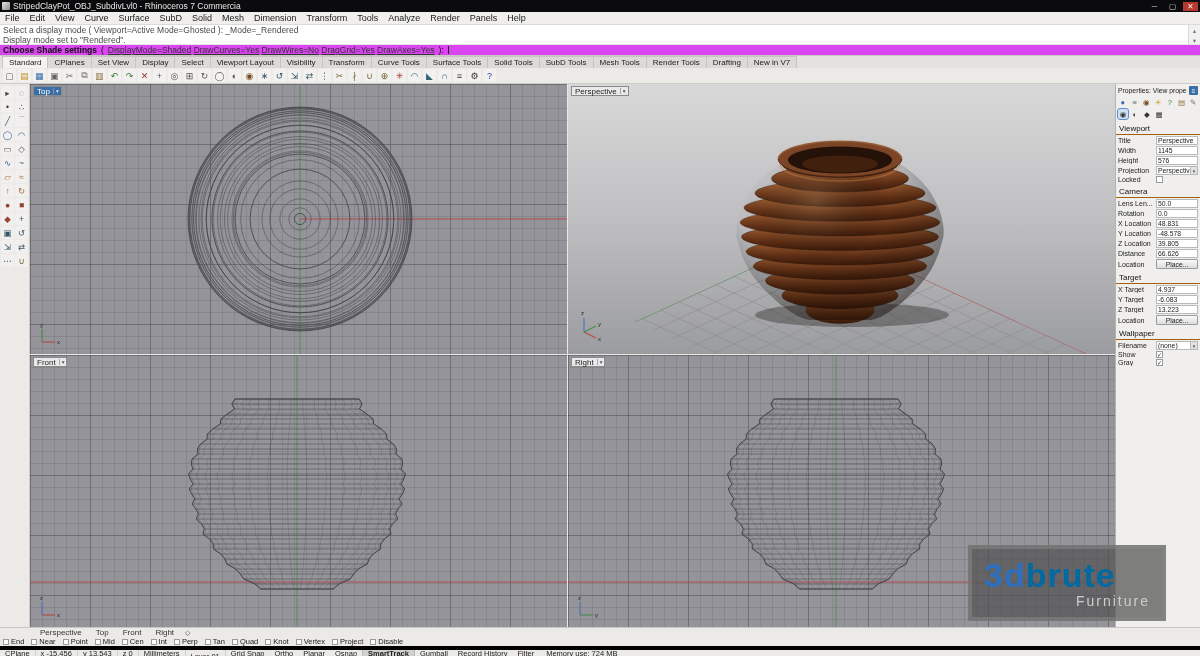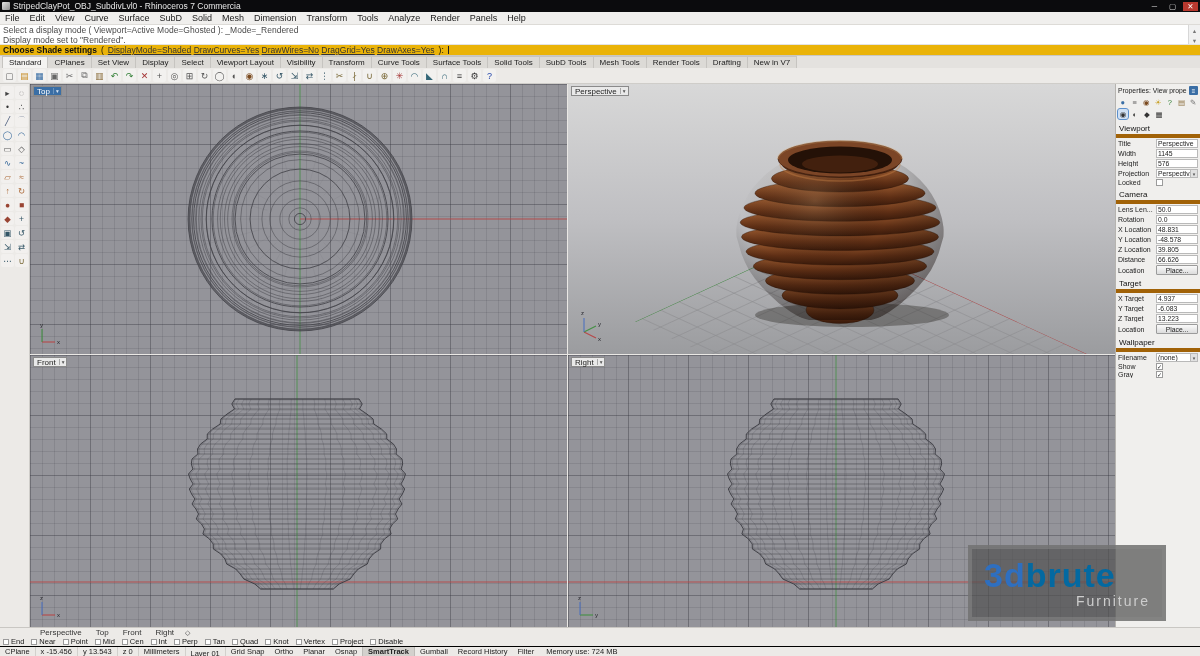--- a/index.html
+++ b/index.html
@@ -11,21 +11,21 @@
   .app-icon { width:8px; height:8px; border-radius:1px; background:linear-gradient(135deg,#e5e5e5,#8d8d8d); flex:0 0 auto; }
   .tb-title { flex:1; white-space:nowrap; overflow:hidden; }
   .win-btn { width:15px; text-align:center; font-size:7.5px; color:#ddd; }
   .win-btn.close { background:#b8392f; color:#fff; }
 
   .menubar { height:13px; background:#f0efed; border-bottom:1px solid #dddbd7; display:flex; align-items:center; font-size:9px; }
   .menu-item { padding:0 5px; height:100%; display:flex; align-items:center; }
 
   .cmd-history { height:20px; background:#ffffff; border-bottom:1px solid #e3e3e3; font-size:8.5px; line-height:10px; color:#4a4a4a; padding:0 14px 0 3px; position:relative; }
   .cmd-scroll { position:absolute; right:0; top:0; width:12px; height:100%; background:#f1f1f1; border-left:1px solid #d7d7d7; display:flex; flex-direction:column; justify-content:space-between; align-items:center; font-size:5.5px; color:#777; padding:1px 0; }
-  .cmd-line { height:11px; background:#eab308; border-bottom:1px solid #c9c7c3; font-size:8.5px; display:flex; align-items:center; padding-left:3px; gap:4px; color:#111; white-space:nowrap; overflow:hidden; }
+  .cmd-line { height:11px; background:#d946ef; border-bottom:1px solid #c9c7c3; font-size:8.5px; display:flex; align-items:center; padding-left:3px; gap:4px; color:#111; white-space:nowrap; overflow:hidden; }
   .cmd-line .plabel { font-weight:bold; }
   .cmd-opt { text-decoration:underline; color:#333; }
   .caret { display:inline-block; width:1px; height:8px; background:#222; }
 
   .tabbar { height:12px; background:#e4e2df; display:flex; align-items:flex-end; font-size:8px; padding-left:2px; }
   .tab { padding:1px 6px 1px; border:1px solid #c6c4c0; border-bottom:none; background:#dcdad6; margin-right:-1px; white-space:nowrap; }
   .tab.active { background:#f4f3f1; }
 
   .toolbar { height:16px; background:#eceae7; border-bottom:1px solid #cfcdc9; display:flex; align-items:center; gap:2px; padding-left:3px; }
   .tbi { width:13px; height:13px; display:flex; align-items:center; justify-content:center; font-size:9px; border-radius:2px; background:rgba(255,255,255,.35); }
@@ -56,41 +56,41 @@
   .vp-label.active .arr { color:#dce6f2; border-left-color:#6b93bd; }
 
   
   .props { width:85px; background:#f0efed; border-left:1px solid #b5b3af; font-size:7.5px; display:flex; flex-direction:column; overflow:hidden; }
   .props-header { display:flex; align-items:center; gap:2px; padding:2px 2px 1px; }
   .props-title { flex:1; font-size:6.8px; white-space:nowrap; overflow:hidden; }
   .props-gear { width:9px; height:9px; background:#3a6ea5; color:#fff; font-size:6px; display:flex; align-items:center; justify-content:center; border-radius:1px; flex:0 0 auto; }
   .props-icons { display:flex; gap:2px; padding:1px 2px; }
   .pti { width:10px; height:10px; border-radius:2px; display:flex; align-items:center; justify-content:center; font-size:7.5px; }
   .pti.active { background:#cfe0f4; outline:1px solid #5b8fcc; }
-  .prop-sec-title { font-size:8px; color:#111; padding:3px 3px 1px; border-bottom:4px solid #a16207; margin-top:1px; }
+  .prop-sec-title { font-size:8px; color:#111; padding:3px 3px 1px; border-bottom:1px solid #a16207; margin-top:1px; }
   .prop-row { display:flex; align-items:center; justify-content:space-between; padding:1px 2px 0; }
   .prop-label { white-space:nowrap; overflow:hidden; font-size:7px; color:#222; }
   .prop-val { width:42px; flex:0 0 auto; display:flex; }
   .prop-input { width:42px; height:9px; background:#fff; border:1px solid #b9b9b9; font-size:6.8px; line-height:8px; padding:0 1px; overflow:hidden; white-space:nowrap; }
   .prop-select { width:42px; height:9px; background:#fff; border:1px solid #b9b9b9; display:flex; overflow:hidden; }
   .sel-text { flex:1; font-size:6.8px; line-height:8px; padding-left:1px; overflow:hidden; white-space:nowrap; }
   .sel-arrow { width:7px; background:#e1e1e1; border-left:1px solid #b9b9b9; font-size:5px; display:flex; align-items:center; justify-content:center; color:#555; }
   .prop-btn { width:42px; height:10px; background:linear-gradient(#fafafa,#dcdcdc); border:1px solid #9b9b9b; border-radius:1px; font-size:6.8px; text-align:center; line-height:9px; }
   .cb { width:7px; height:7px; background:#fff; border:1px solid #9b9b9b; font-size:6px; line-height:6px; text-align:center; color:#222; flex:0 0 auto; }
 
   
   .vptabs { height:10px; background:#eceae7; border-top:1px solid #c9c7c3; display:flex; align-items:center; font-size:8px; padding-left:34px; gap:2px; color:#333; }
   .vptab { padding:0 6px; }
   .vp-diamond { font-size:7px; color:#555; padding-left:3px; }
 
   .osnapbar { height:9px; background:#eceae7; display:flex; align-items:center; font-size:7.5px; gap:7px; padding-left:3px; color:#222; }
   .osnap-item { display:flex; align-items:center; gap:2px; }
   .osnap-item .cb { width:6px; height:6px; }
 
-  .statusbar { height:10px; background:#eceae7; border-top:1px solid #000000; display:flex; align-items:center; font-size:7.5px; color:#222; white-space:nowrap; }
+  .statusbar { height:10px; background:#eceae7; border-top:4px solid #000000; display:flex; align-items:center; font-size:7.5px; color:#222; white-space:nowrap; }
   .sb-cell { padding:0 5px; border-right:1px solid #d2d0cc; height:100%; display:flex; align-items:center; }
   .sb-layer { padding:0 5px; border-right:1px solid #d2d0cc; height:100%; display:flex; align-items:center; gap:2px;flex-direction:column; }
   .layer-swatch { width:5px; height:5px; background:#000; }
   .sb-toggle { padding:0 5px; height:100%; display:flex; align-items:center; }
   .sb-toggle.active { font-weight:bold; background:#d3d1cd; border-left:1px solid #bdbbb7; border-right:1px solid #bdbbb7; }
   .sb-mem { padding:0 7px; }
 
   
   .watermark { position:absolute; left:968px; top:545px; width:198px; height:76px; background:rgba(82,82,82,.72); border:4px solid rgba(135,135,135,.55); display:flex; flex-direction:column; justify-content:center; padding:2px 12px; z-index:6; }
   .wm-brand { font-size:34px; line-height:34px; font-weight:bold; letter-spacing:1px; }

